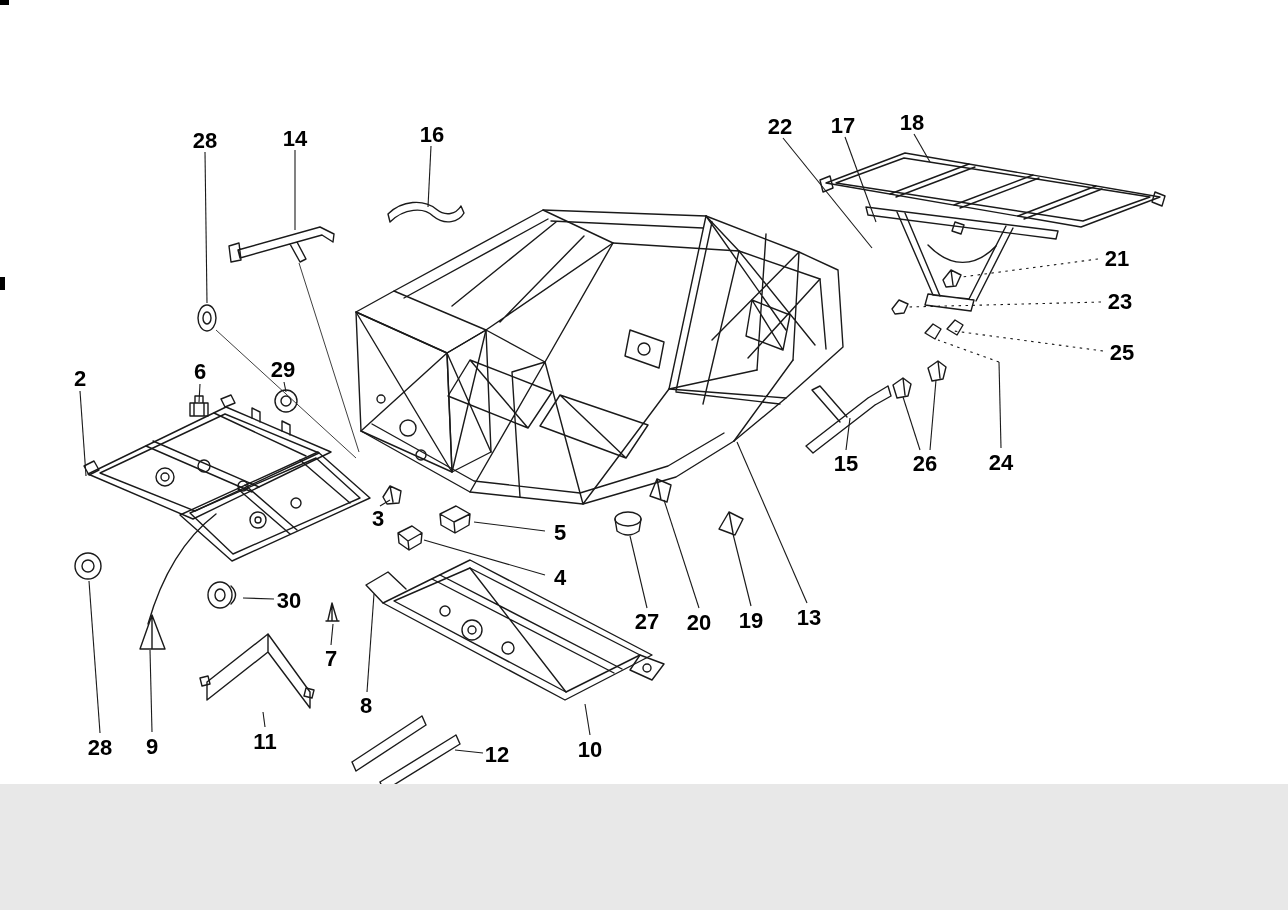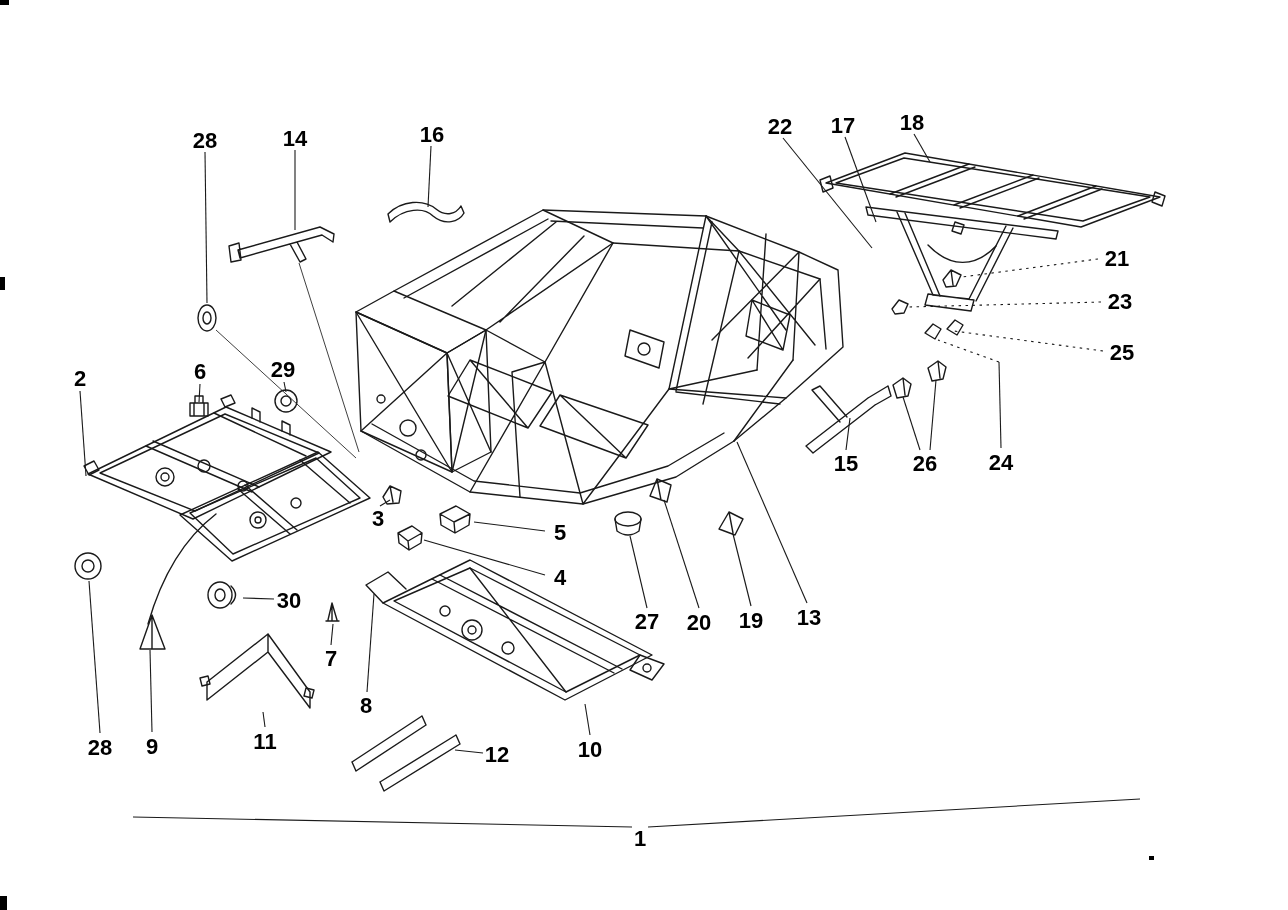--- a/index.html
+++ b/index.html
@@ -1,19 +1,19 @@
 <!DOCTYPE html>
 <html><head>
 <meta charset="utf-8">
 <title>Exploded parts diagram</title>
 <style>
   html,body{margin:0;padding:0;background:#e8e8e8;}
   .page{
     position:relative;
-    width:1288px;height:910px;
+    width:1288px;height:784px;
     background:#ffffff;
     overflow:hidden;
     font-family:"Liberation Sans",sans-serif;
   }
   svg{position:absolute;inset:0;display:block;}
   .part-lines path, .part-lines circle, .part-lines ellipse{
     fill:none;
     stroke:#1a1a1a;
     stroke-width:1.4;
     stroke-linecap:round;

